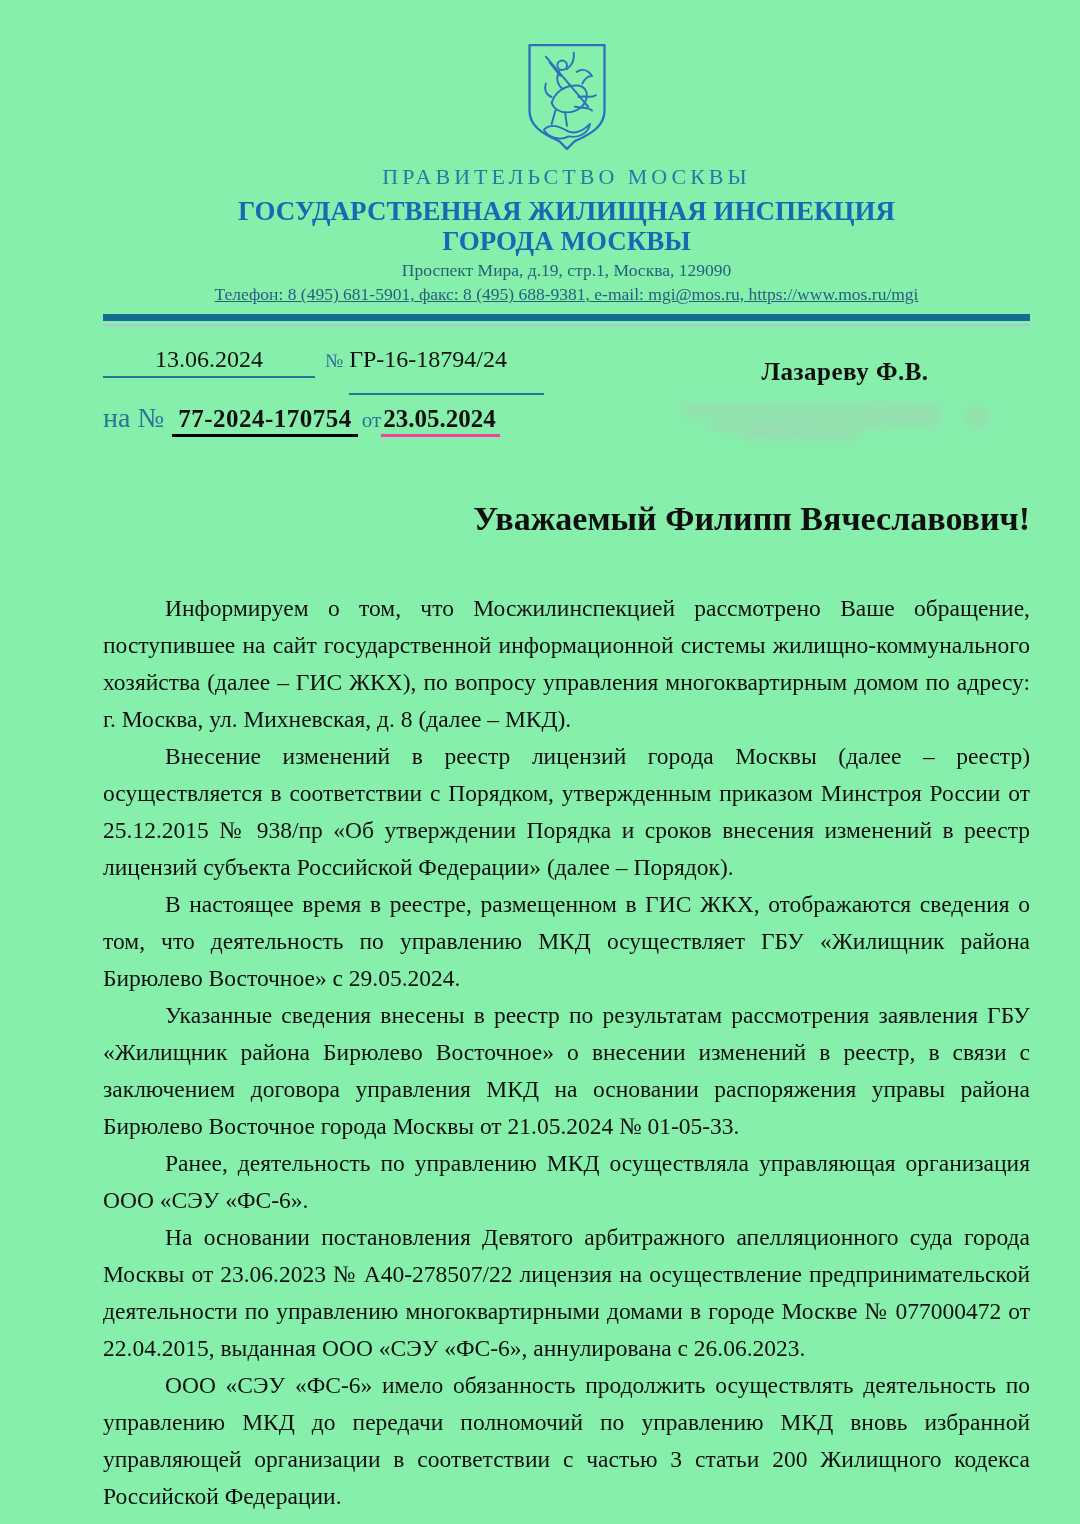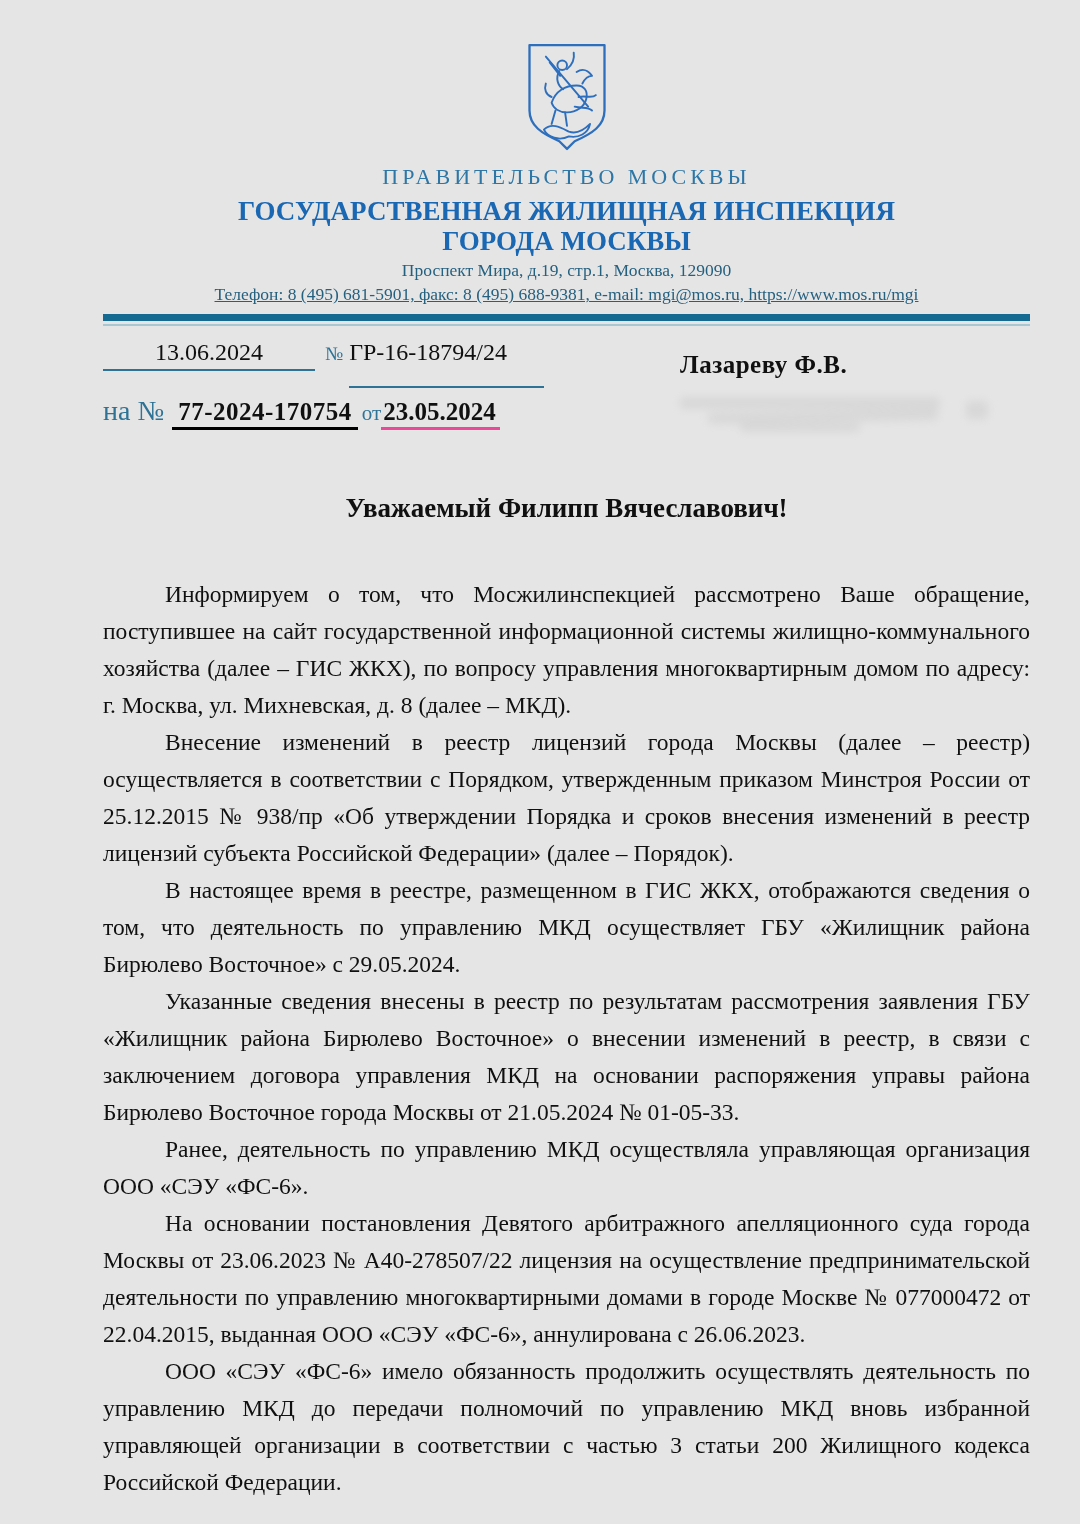--- a/index.html
+++ b/index.html
@@ -11,21 +11,21 @@
     --accent-teal:#2e7396;
     --emblem-blue:#2e6fbd;
     --ink:#101010;
   }
   html,body{margin:0;padding:0;background:#ffffff;}
   body{
     width:1080px;height:1524px;overflow:hidden;
     font-family:"Liberation Serif","DejaVu Serif",serif;
     color:var(--ink);
   }
-  .page{box-sizing:border-box;width:1080px;height:1524px;padding:38px 50px 0 103px;background:#e5e5e5;}
+  .page{box-sizing:border-box;width:1080px;height:1524px;padding:38px 50px 0 103px;background:#86efac;}
   .content{width:927px;}
 
   
   .letterhead{text-align:center;}
   .emblem-wrap{display:flex;justify-content:center;}
   .emblem-wrap svg{display:block;}
   .gov-title{
     color:var(--header-muted-blue);
     font-size:22px;letter-spacing:4px;margin-top:8px;white-space:nowrap;
   }
@@ -36,21 +36,21 @@
   .org-line{white-space:nowrap;}
   .addr-line{color:var(--contact-blue);font-size:17.5px;margin-top:4px;}
   .contact-line{color:var(--contact-blue);font-size:17.5px;margin-top:3px;text-decoration:underline;}
 
   
   .divider{margin-top:9px;}
   .rule-thick{height:7px;background:var(--divider-teal);}
   .rule-thin{height:2px;background:var(--divider-light);margin-top:3px;}
 
   
-  .ref-block{display:flex;margin-top:13px;}
+  .ref-block{display:flex;margin-top:20px;}
   .ref-left{width:545px;}
   .ref-row{display:flex;align-items:baseline;}
   .ref-row1 .date-field{
     width:212px;text-align:center;font-size:24px;
     border-bottom:2px solid var(--accent-teal);padding-bottom:3px;
   }
   .no-sign{color:var(--accent-teal);font-size:19px;margin:0 6px 0 10px;}
   .ref-row1 .num-field{
     width:195px;font-size:24px;border-bottom:2px solid var(--accent-teal);
     padding-bottom:20px;white-space:nowrap;
@@ -59,32 +59,32 @@
   .reply-prefix{color:var(--accent-teal);font-size:28px;white-space:nowrap;}
   .in-num{
     font-weight:bold;font-size:25px;letter-spacing:0.5px;
     border-bottom:3px solid #000;margin-left:8px;padding:0 6px 1px 6px;white-space:nowrap;text-align:center;
   }
   .from-label{color:var(--accent-teal);font-size:21px;margin-left:4px;}
   .in-date{
     font-weight:bold;font-size:25px;border-bottom:3px solid #ec4899;
     padding:0 4px 1px 2px;white-space:nowrap;
   }
-  .ref-right{margin-left:32px;padding-top:12px;}
+  .ref-right{margin-left:32px;padding-top:12px;text-align:center;}
   .addressee-name{font-weight:bold;font-size:25px;letter-spacing:0.5px;}
   .redaction{position:relative;width:330px;height:44px;margin-top:14px;filter:blur(4px);opacity:.30;}
   .redaction .smear{position:absolute;background:#b9b9b9;border-radius:4px;}
   .smear.s1{left:0;top:4px;width:260px;height:12px;}
   .smear.s2{left:28px;top:18px;width:230px;height:11px;transform:rotate(-1deg);}
   .smear.s3{left:60px;top:30px;width:120px;height:9px;}
   .smear.s4{left:286px;top:8px;width:22px;height:18px;}
 
   
   .salutation{
-    text-align:center;font-weight:bold;font-size:27px;margin-top:56px;
+    text-align:right;font-weight:bold;font-size:34px;margin-top:56px;
   }
   .body-text{margin-top:52px;font-size:23.5px;line-height:1.575;text-align:justify;}
   .body-text p{margin:0;text-indent:62px;}
 </style>
 </head>
 <body>
 
 <div class="page">
   <div class="content">
 

